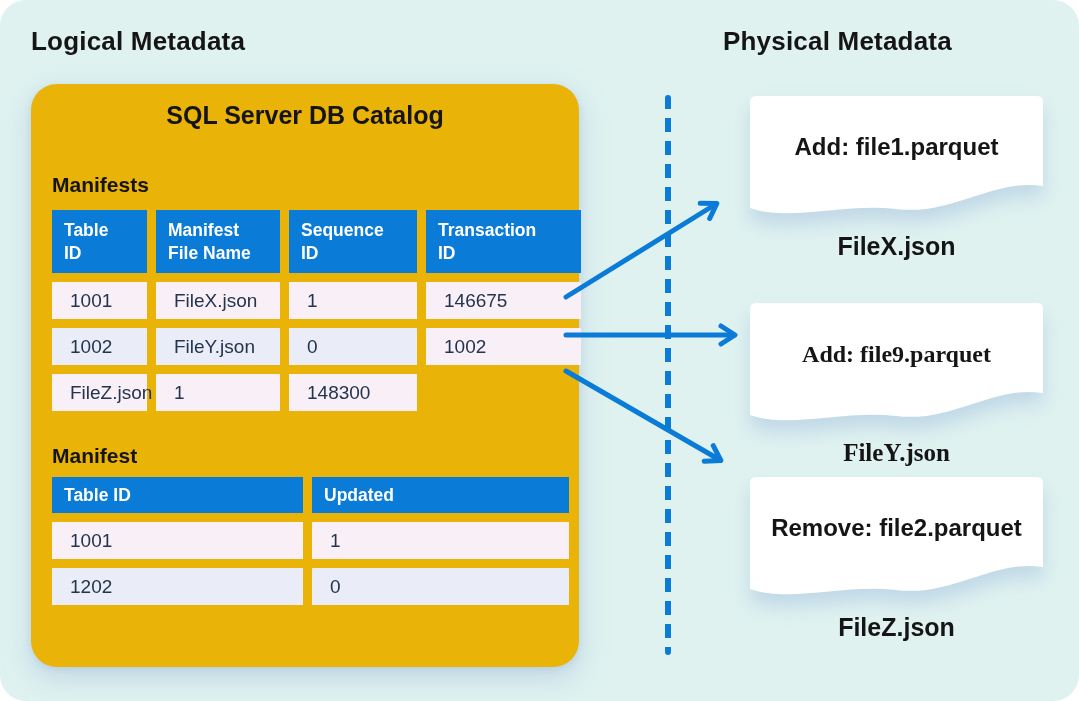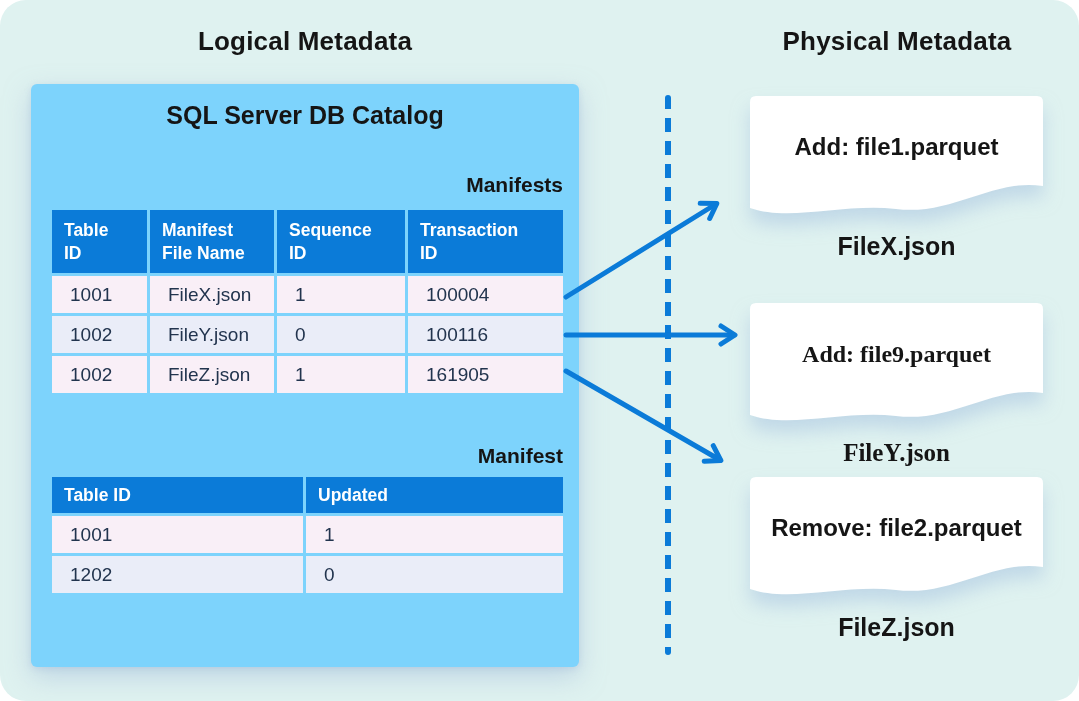--- a/index.html
+++ b/index.html
@@ -11,43 +11,43 @@
     --title-text:#151515;
   }
   *{margin:0;padding:0;box-sizing:border-box;}
   html,body{background:#ffffff;font-family:"Liberation Sans","DejaVu Sans",sans-serif;}
   .canvas{
     position:relative;width:1079px;height:701px;
     background:var(--panel-bg);border-radius:26px;overflow:hidden;
   }
   .section-title{
     position:absolute;top:26px;font-size:26px;font-weight:700;
-    color:var(--title-text);text-align:center;letter-spacing:.2px;
+    color:var(--title-text);letter-spacing:.2px;
   }
   .section-title.left{left:31px;width:548px;}
   .section-title.right{left:723px;width:348px;}
 
   
   .card{
     position:absolute;left:31px;top:84px;width:548px;height:583px;
-    background:#7dd3fc;border-radius:6px;
+    background:#eab308;border-radius:26px;
     box-shadow:0 10px 26px rgba(160,186,218,.5), 0 2px 6px rgba(160,186,218,.35);
   }
   .card-title{
     position:absolute;top:17px;left:0;width:100%;text-align:center;
     font-size:25px;font-weight:700;color:var(--title-text);
   }
   .table-title{
-    position:absolute;left:21px;width:511px;text-align:right;
+    position:absolute;left:21px;width:511px;text-align:left;
     font-size:21px;font-weight:700;color:var(--title-text);
   }
   .table-title.manifests{top:89px;}
   .table-title.writesets{top:360px;}
 
-  .grid-table{position:absolute;left:21px;width:530px;display:grid;gap:3px;}
+  .grid-table{position:absolute;left:21px;width:530px;display:grid;gap:9px;}
   .grid-table.manifests{top:126px;grid-template-columns:95px 124px 128px 155px;}
   .grid-table.writesets{top:393px;grid-template-columns:251px 257px;}
   .hcell{
     background:var(--accent-blue);color:#ffffff;font-weight:700;font-size:17.5px;
     line-height:1.28;padding:8px 12px;white-space:pre-line;
     display:flex;align-items:center;
   }
   .grid-table.manifests .hcell{height:63px;}
   .grid-table.writesets .hcell{height:36px;}
   .tcell{
@@ -98,31 +98,30 @@
       <div class="hcell">Manifest
 File Name</div>
       <div class="hcell">Sequence
 ID</div>
       <div class="hcell">Transaction
 ID</div>
 
       <div class="tcell r-pink">1001</div>
       <div class="tcell r-pink">FileX.json</div>
       <div class="tcell r-pink">1</div>
-      <div class="tcell r-pink">100004</div>
+      <div class="tcell r-pink">146675</div>
 
       <div class="tcell r-lav">1002</div>
       <div class="tcell r-lav">FileY.json</div>
       <div class="tcell r-lav">0</div>
-      <div class="tcell r-lav">100116</div>
 
       <div class="tcell r-pink">1002</div>
       <div class="tcell r-pink">FileZ.json</div>
       <div class="tcell r-pink">1</div>
-      <div class="tcell r-pink">161905</div>
+      <div class="tcell r-pink">148300</div>
     </div>
 
     <div class="table-title writesets">Manifest</div>
     <div class="grid-table writesets">
       <div class="hcell">Table ID</div>
       <div class="hcell">Updated</div>
 
       <div class="tcell r-pink">1001</div>
       <div class="tcell r-pink">1</div>
 

